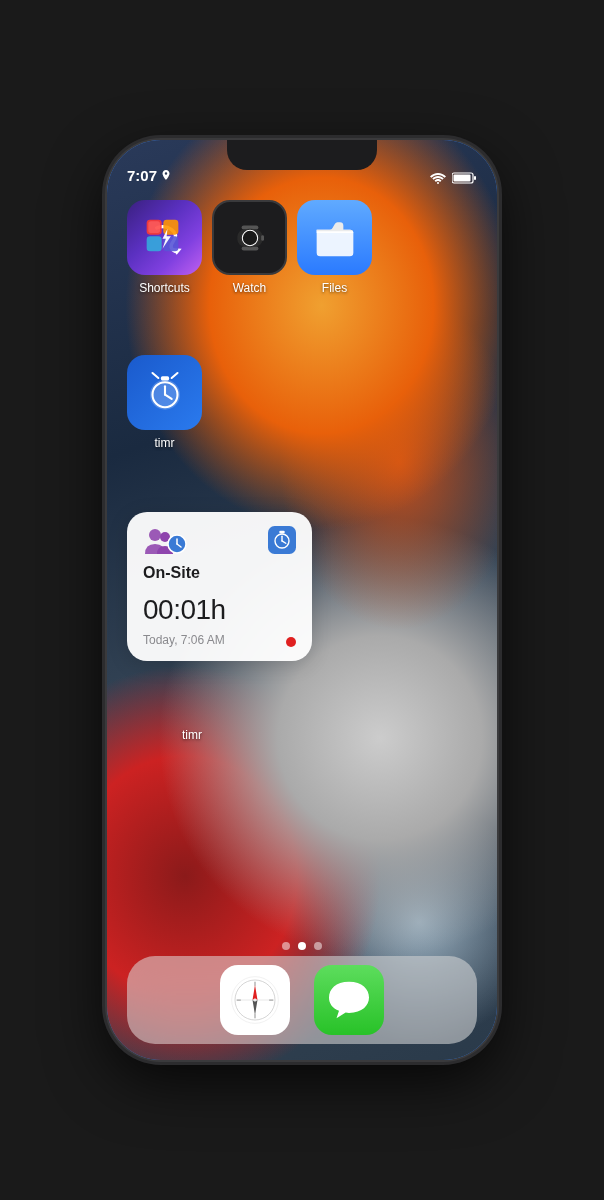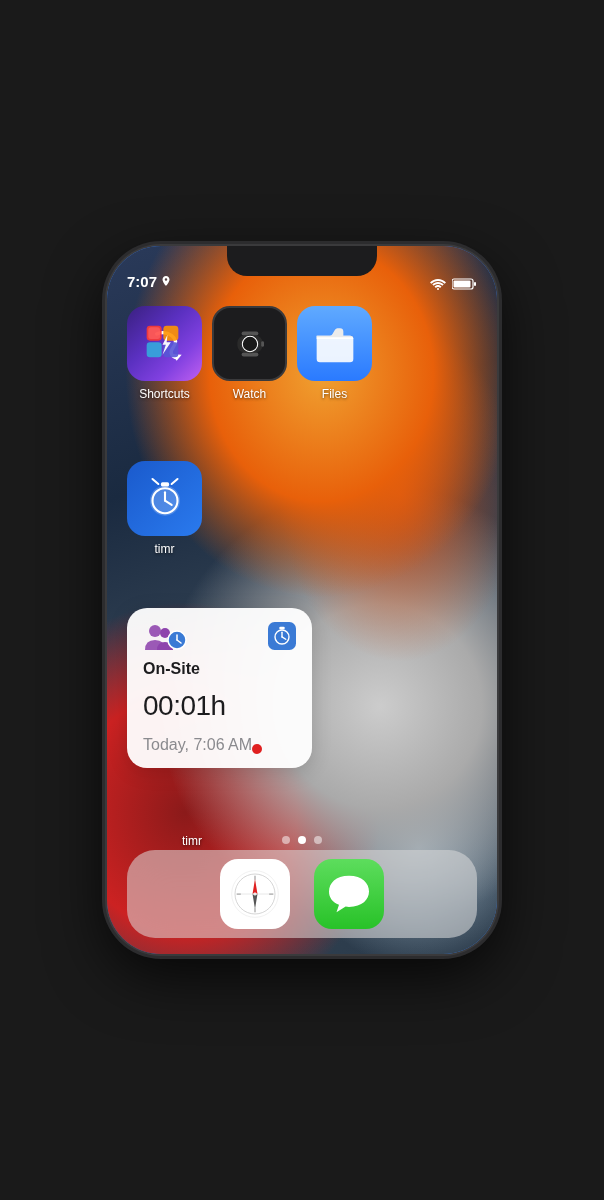--- a/index.html
+++ b/index.html
@@ -8,21 +8,21 @@
       height: 1200px;
       display: flex;
       justify-content: center;
       align-items: center;
       background: #1a1a1a;
       font-family: -apple-system, 'SF Pro Display', 'Helvetica Neue', sans-serif;
     }
 
     .phone-frame {
       width: 390px;
-      height: 708px;
+      height: 920px;
       background: #3b82f6;
       border-radius: 54px;
       position: relative;
       box-shadow:
         0 0 0 2px #3a3a3c,
         0 0 0 5px #2c2c2e,
         0 20px 60px rgba(0,0,0,0.8);
       overflow: hidden;
     }
 
@@ -151,21 +151,21 @@
     }
 
     
     .icon-timr {
       background: linear-gradient(135deg, #1a5acc 0%, #2a7aee 100%);
     }
 
     
     .widget {
       position: absolute;
-      top: 362px;
+      top: 372px;
       left: 20px;
       width: 185px;
       background: rgba(255,255,255,0.95);
       border-radius: 20px;
       padding: 14px 16px;
       z-index: 10;
       box-shadow: 0 4px 20px rgba(0,0,0,0.15);
     }
 
     .widget-header {
@@ -183,27 +183,28 @@
     }
 
     .widget-time {
       font-size: 28px;
       font-weight: 300;
       color: #1c1c1e;
       letter-spacing: -0.5px;
     }
 
     .widget-date {
-      font-size: 16px;
+      font-size: 12px;
       color: #8a8a8e;
-      margin-top: 14px;
+      margin-top: 7px;
     }
 
     .widget-bottom {
       display: flex;
+      justify-content: space-between;
       align-items: flex-end;
     }
 
     .widget-dot {
       width: 10px;
       height: 10px;
       background: #e02020;
       border-radius: 50%;
     }
 

